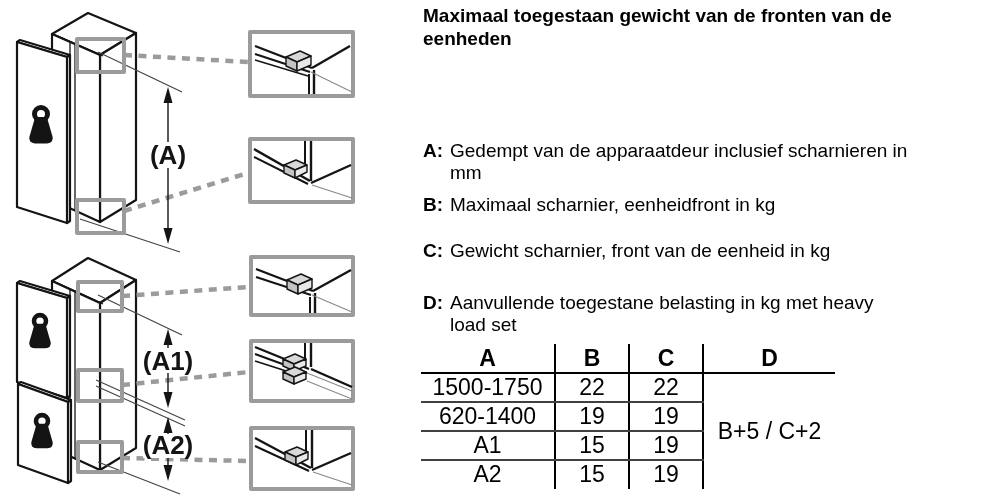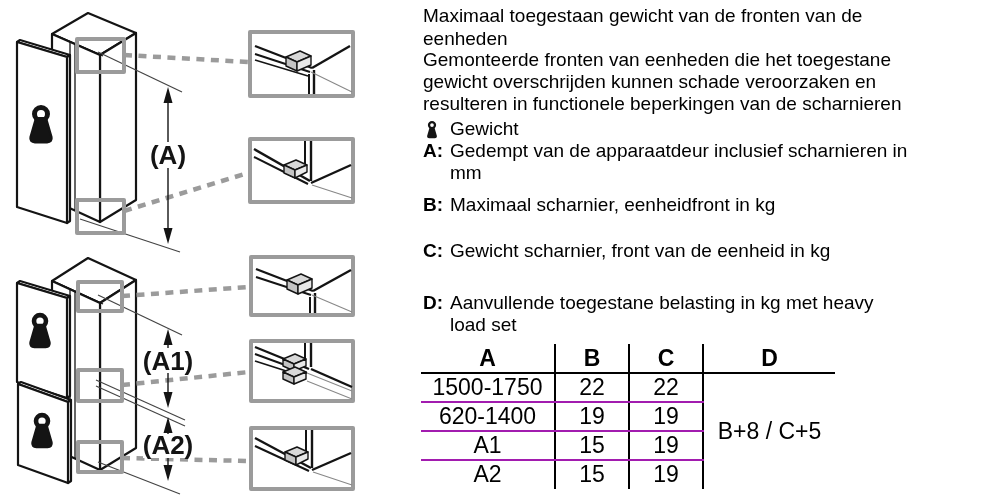--- a/index.html
+++ b/index.html
@@ -3,42 +3,42 @@
 <meta charset="utf-8">
 <style>
   html,body{margin:0;padding:0;background:#fff;}
   .page{
     position:relative;width:1000px;height:500px;background:#ffffff;
     font-family:"Liberation Sans",sans-serif;color:#000;overflow:hidden;
   }
   .abs{position:absolute;}
   .title{
     left:423px;top:5px;width:565px;
-    font-size:19px;line-height:22.5px;font-weight:normal;white-space:pre-line;
+    font-size:19px;line-height:22.5px;font-weight:bold;white-space:pre-line;
   }
   .intro{
     left:423px;top:49px;width:575px;
     font-size:19px;line-height:22px;white-space:pre-line;
   }
   .legend-item{
     left:423px;width:570px;display:flex;align-items:flex-start;
     font-size:19px;line-height:22px;
   }
   .legend-label{width:27px;flex:0 0 27px;font-weight:bold;}
   .legend-text{flex:1;white-space:pre-line;}
   .icon-box{display:block;margin-top:2px;}
   table.spec{
     position:absolute;left:421px;top:344px;border-collapse:collapse;table-layout:fixed;
     font-size:23px;
   }
   table.spec th,table.spec td{padding:0;text-align:center;box-sizing:border-box;}
   table.spec th{height:29px;font-weight:bold;border-bottom:2px solid #000;}
   table.spec td{height:28.5px;font-weight:normal;}
   .vline{border-right:2px solid #000;}
-  .hline{border-bottom:2px solid #a21caf;}
+  .hline{border-bottom:2px solid #404040;}
   td.acell-bold{font-weight:bold;}
   td.dcell{vertical-align:middle;border-bottom:none;}
   svg text.dim{font-family:"Liberation Sans",sans-serif;font-weight:bold;font-size:26px;}
 </style>
 </head>
 <body>
 
 <div class="page">
 
   <svg class="abs" style="left:0;top:0" width="420" height="500" viewBox="0 0 420 500">
@@ -220,32 +220,21 @@
           <path d="M36,26 L47,31 L47,39 L36,34 Z" fill="#c4c4c4"></path>
           <path d="M47,31 L59,26 L59,33 L47,39 Z" fill="#e8e8e8"></path>
         </g>
       </g>
     </g>
   </svg>
 
   <div class="abs title">Maximaal toegestaan gewicht van de fronten van de
 eenheden</div>
 
-  <div class="abs intro">Gemonteerde fronten van eenheden die het toegestane
-gewicht overschrijden kunnen schade veroorzaken en
-resulteren in functionele beperkingen van de scharnieren</div>
-
-  <div class="abs legend-item" style="top:118px">
-    <span class="legend-label">
-      <svg class="icon-box" width="18" height="20" viewBox="0 0 18 20">
-          <use href="#kettlebell" transform="translate(9,11.5) scale(0.46)"></use>
-        </svg>
-    </span>
-    <span class="legend-text">Gewicht</span>
-  </div>
+
 
   <div class="abs legend-item" style="top:140px">
     <span class="legend-label">A:</span>
     <span class="legend-text">Gedempt van de apparaatdeur inclusief scharnieren in
 mm</span>
   </div>
 
   <div class="abs legend-item" style="top:194px">
     <span class="legend-label">B:</span>
     <span class="legend-text">Maximaal scharnier, eenheidfront in kg</span>
@@ -275,21 +264,21 @@
         <th class="vline">B</th>
         <th class="vline">C</th>
         <th>D</th>
       </tr>
     </thead>
     <tbody>
       <tr>
         <td class="vline hline">1500-1750</td>
         <td class="vline hline">22</td>
         <td class="vline hline">22</td>
-        <td class="dcell" rowspan="4">B+8 / C+5</td>
+        <td class="dcell" rowspan="4">B+5 / C+2</td>
       </tr>
       <tr>
         <td class="vline hline">620-1400</td>
         <td class="vline hline">19</td>
         <td class="vline hline">19</td>
       </tr>
       <tr>
         <td class="vline hline acell-bold">A1</td>
         <td class="vline hline">15</td>
         <td class="vline hline">19</td>

